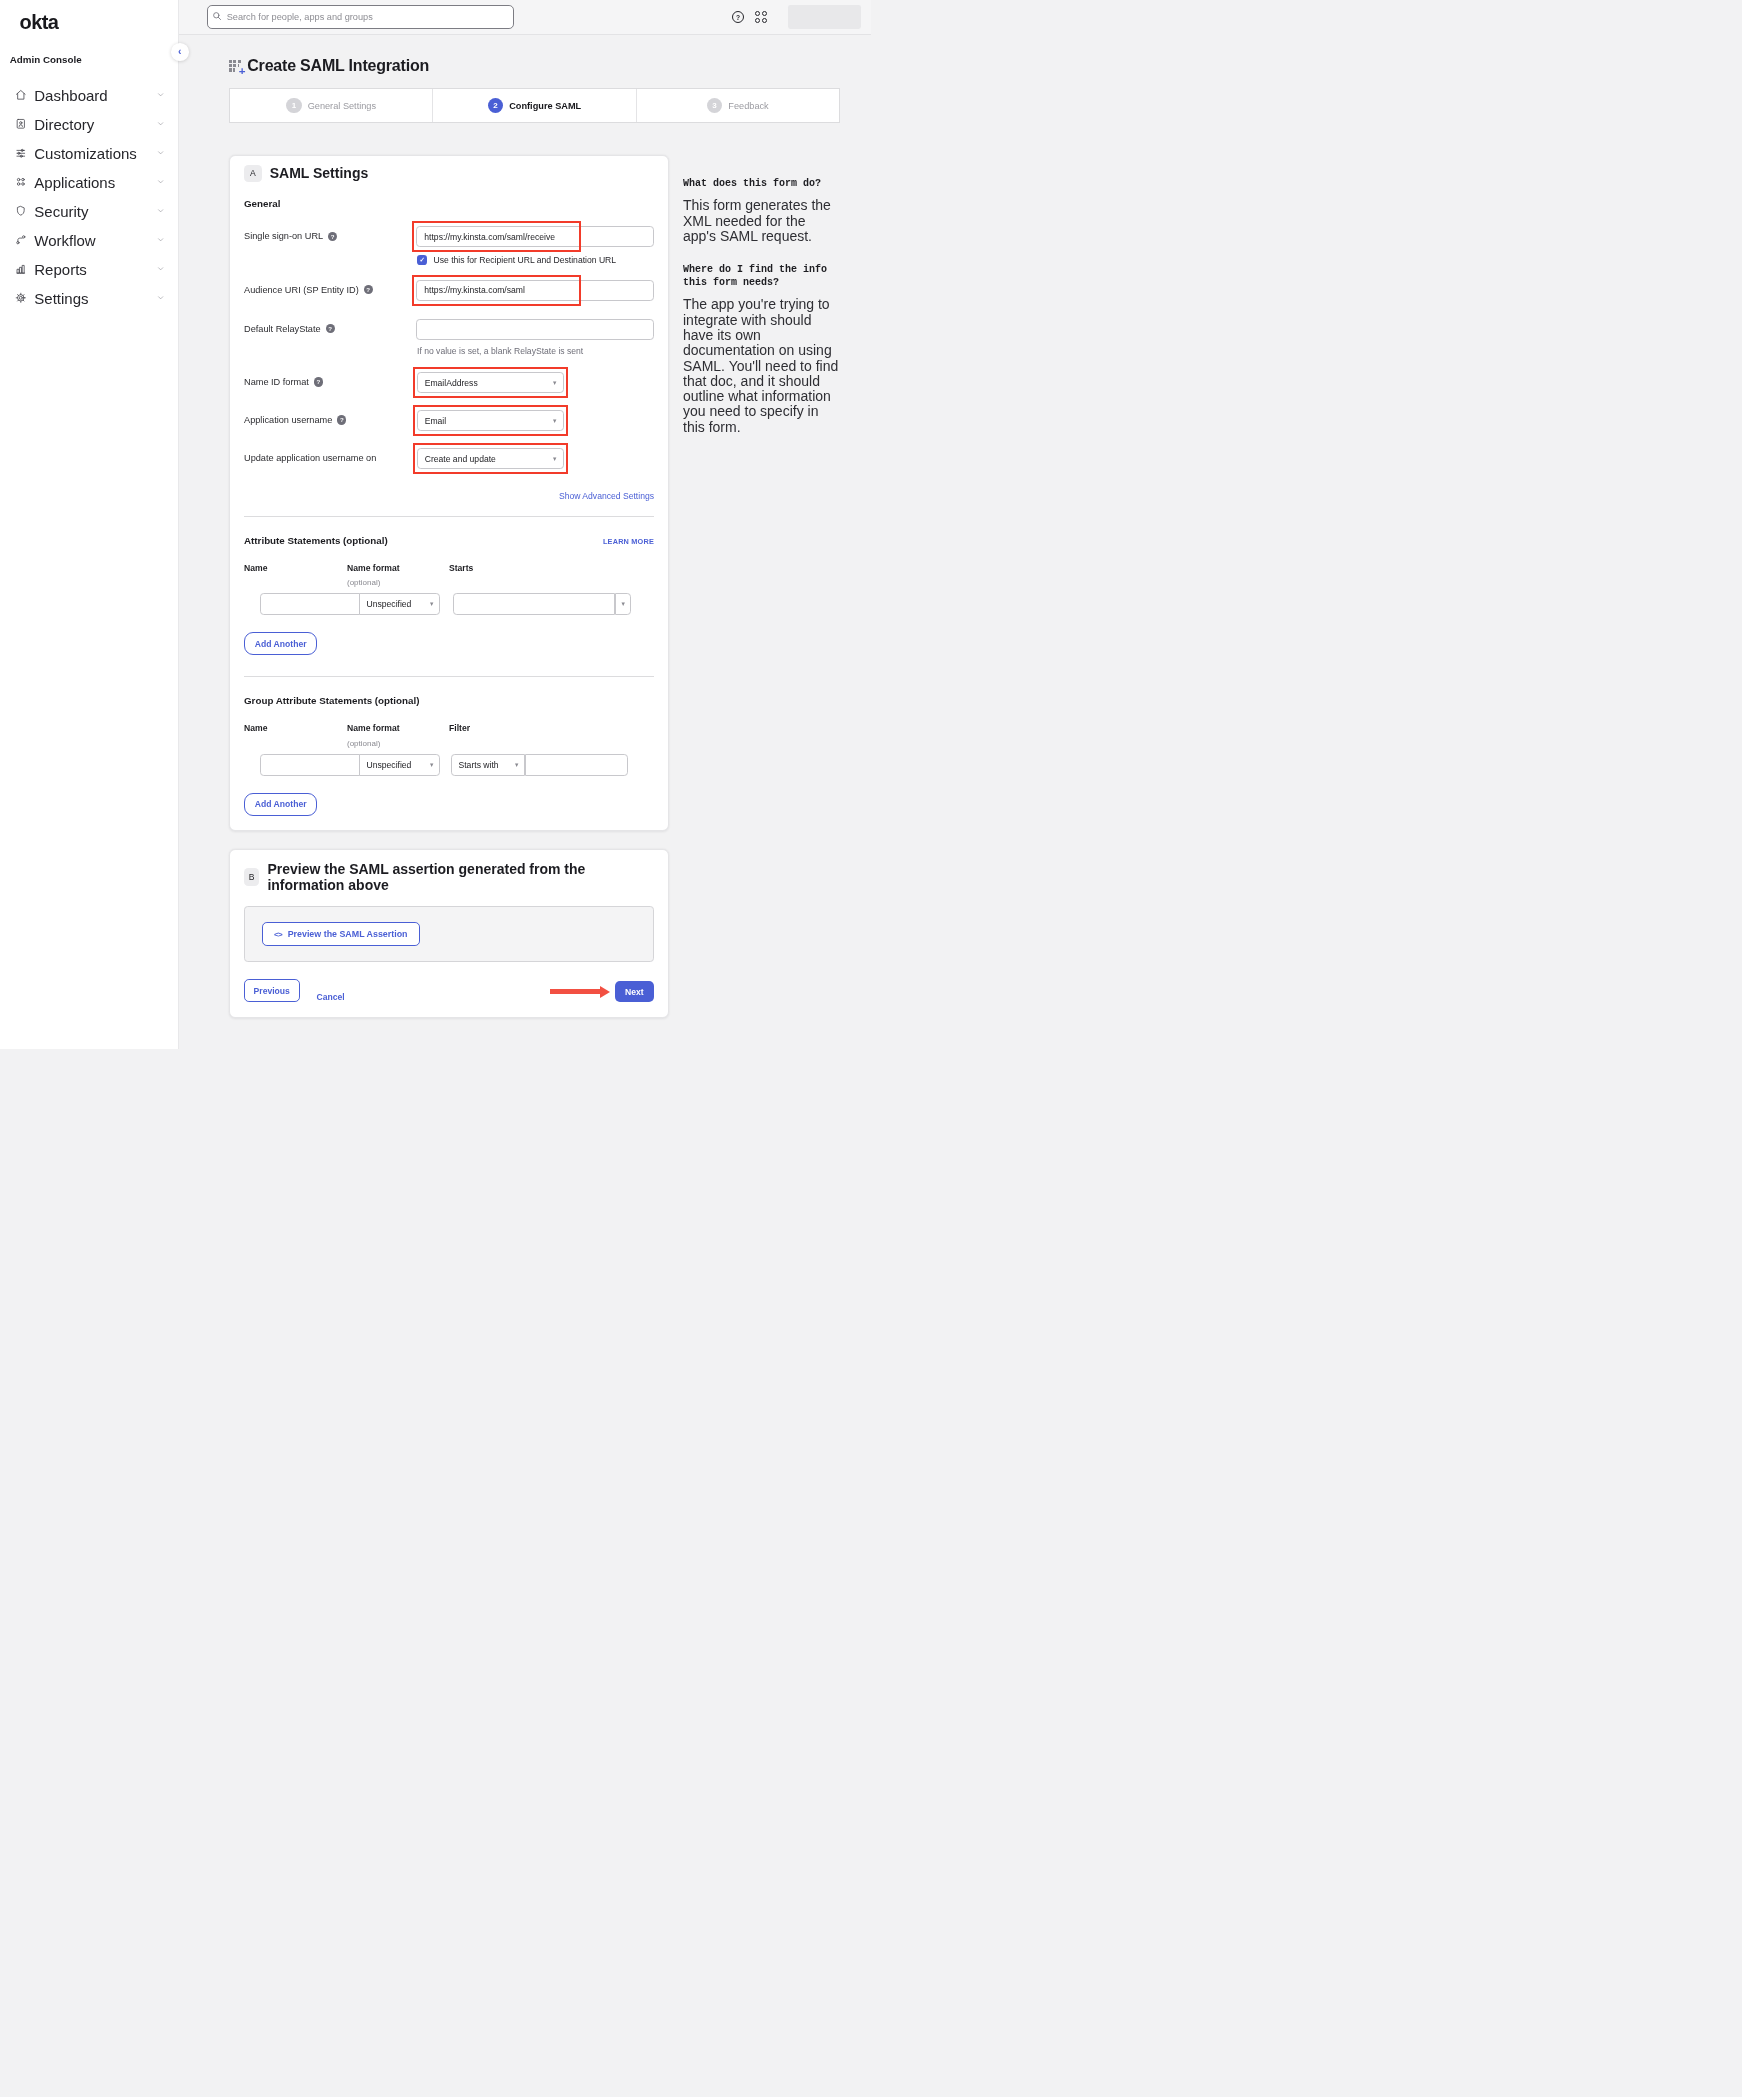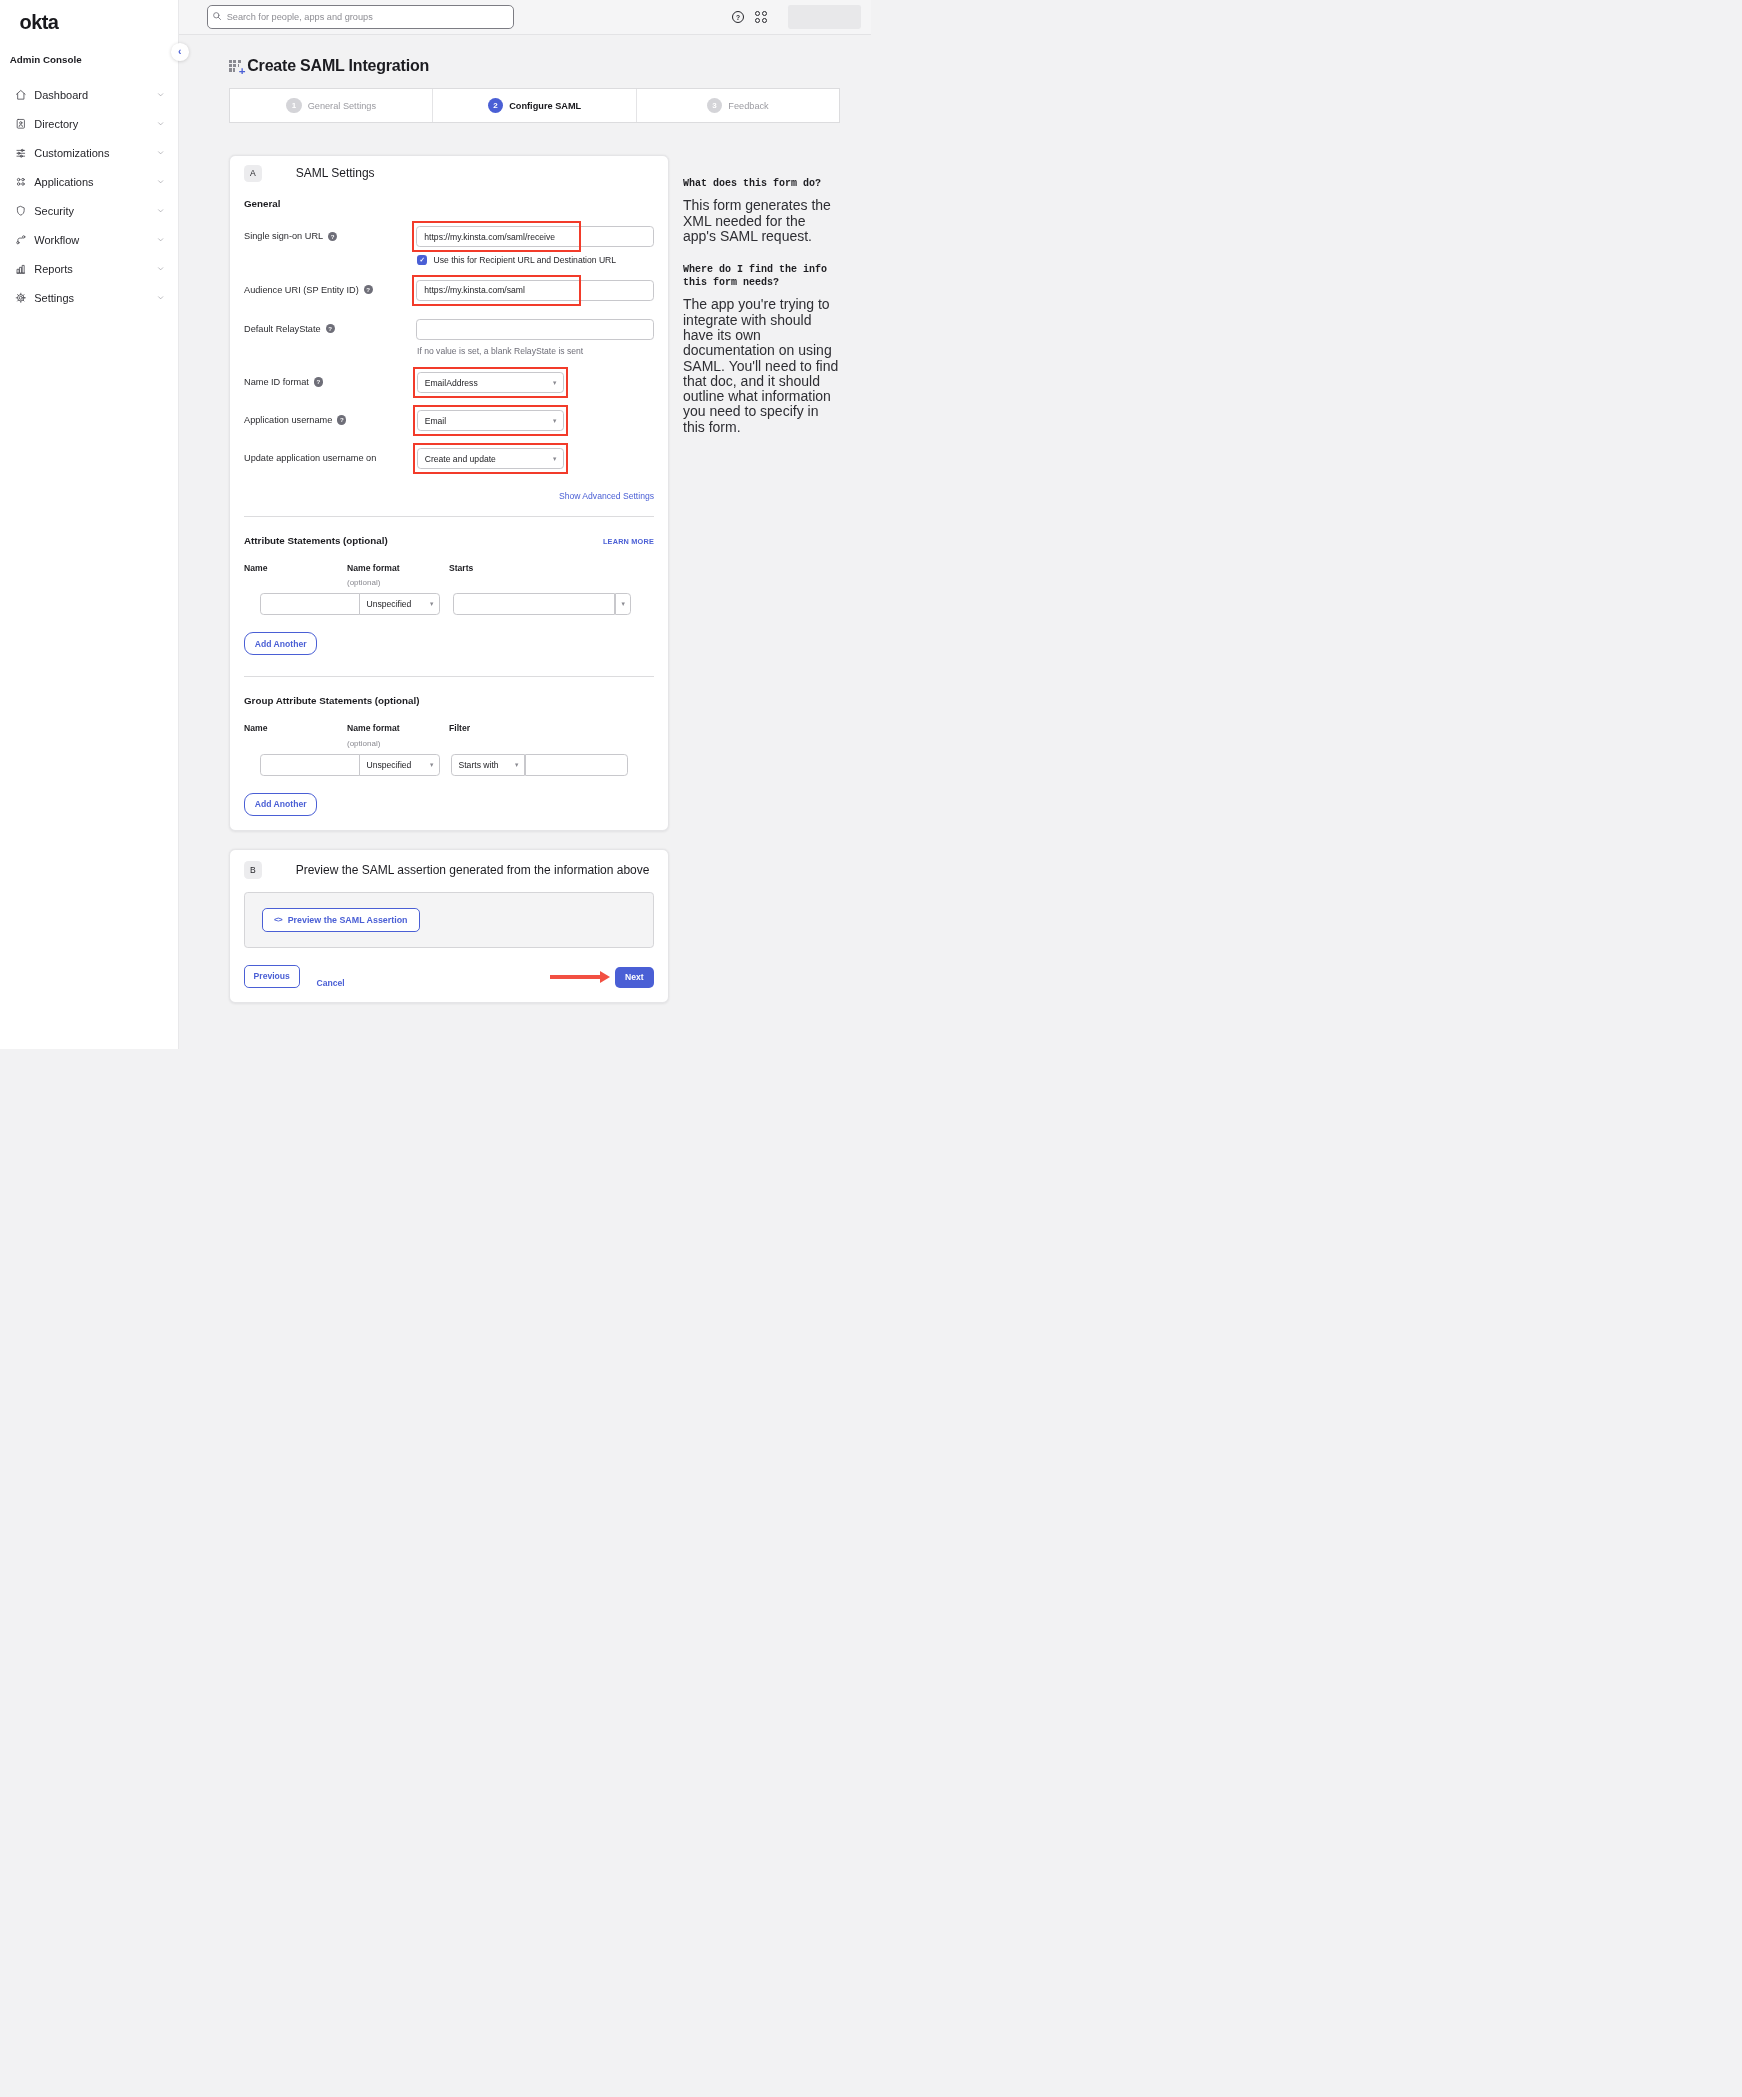--- a/index.html
+++ b/index.html
@@ -13,21 +13,21 @@
   .sidebar {
     width:179px; min-height:1049px; background:#ffffff; flex:0 0 179px;
     border-right:0.6px solid #e8e8ea; padding:11px 8.6px 12.2px 9.8px; position:relative; z-index:2;
   }
   .logo { font-size:20px; font-weight:700; letter-spacing:-0.6px; color:#19191d; margin-left:9.8px; }
   .console-title { font-size:9.8px; font-weight:700; color:#1c1c21; margin:19.6px 0 16px 0; }
   .nav-item {
     height:29px; display:flex; align-items:center; gap:8px;
     padding:0 4.9px 0 4.9px; border-radius:3.7px; cursor:pointer;
   }
-  .nav-label { font-size:11px; color:#26262b; flex:1; }
+  .nav-label { font-size:15px; color:#26262b; flex:1; }
   .nav-ico { width:11.6px; height:11.6px; display:flex; align-items:center; justify-content:center; }
   .nav-ico svg { stroke:#3f3f46; fill:none; stroke-width:1.6; stroke-linecap:round; stroke-linejoin:round; }
   .chev svg { stroke:#85858c; fill:none; stroke-width:1.8; stroke-linecap:round; stroke-linejoin:round; }
   .collapse-btn {
     position:absolute; left:171px; top:43px; width:17.7px; height:17.7px; border-radius:50%;
     background:#fff; box-shadow:0 0.6px 3.7px rgba(0,0,0,.18); z-index:5;
     display:flex; align-items:center; justify-content:center;
     color:#4a5fd5; font-size:10.4px; font-weight:700; cursor:pointer;
   }
   
@@ -76,21 +76,21 @@
     width:440px; background:#fff; border:0.6px solid #e5e5e7; border-radius:6.1px;
     box-shadow:0 0.6px 2.4px rgba(29,29,33,.08); padding:4.9px 14px 14.7px 14px;
   }
   .card-a { margin-top:32px; }
   .card-b { margin-top:17.7px; padding-top:7.3px; }
   .badge-row { display:flex; align-items:center; gap:8px; padding-top:0; margin-top:3.7px; }
   .sec-badge {
     width:17.7px; height:17.7px; border-radius:4.3px; background:#ececee; color:#26262b;
     display:flex; align-items:center; justify-content:center; font-size:8.6px;
   }
-  .sec-title { font-size:12px; font-weight:400; color:#1c1c21;margin-left:26px; }
+  .sec-title { font-size:14px; font-weight:700; color:#1c1c21; }
   .h-general { font-size:9.8px; font-weight:700; margin-top:16px; }
   
   .frow { display:flex; align-items:flex-start; margin-top:17px; }
   .flabel { width:173px; font-size:9.2px; color:#2c2c30; padding-top:4.9px; display:flex; align-items:center; gap:4.9px; }
   .qmark {
     width:9.2px; height:9.2px; border-radius:50%; background:#6e6e78; color:#fff; flex:0 0 9.2px;
     display:flex; align-items:center; justify-content:center; font-size:6.1px; font-weight:700; cursor:pointer;
   }
   .ffield { position:relative; }
   .tinput {

